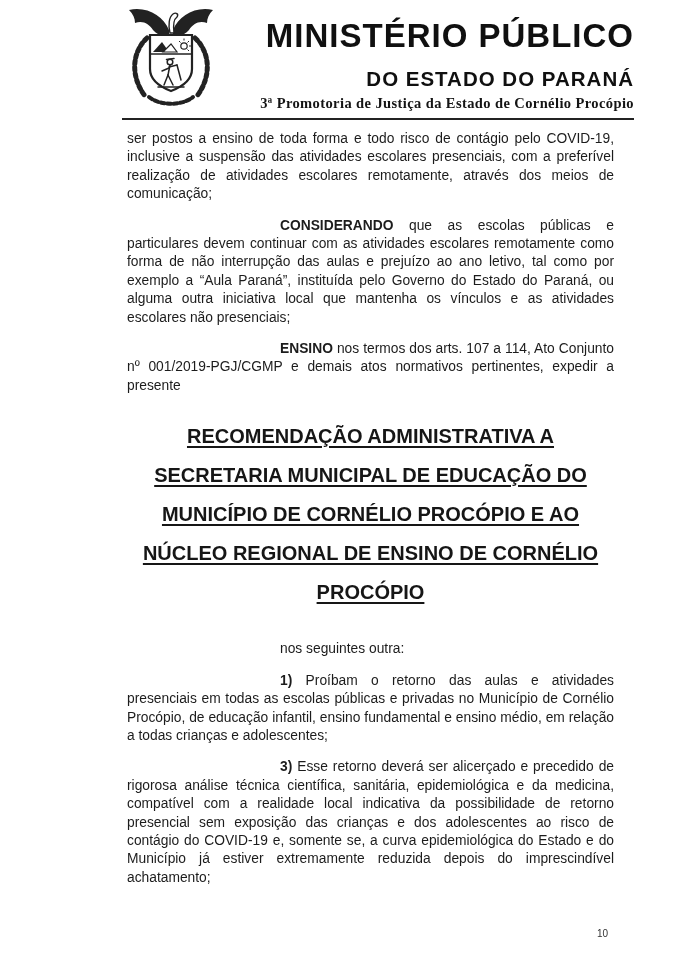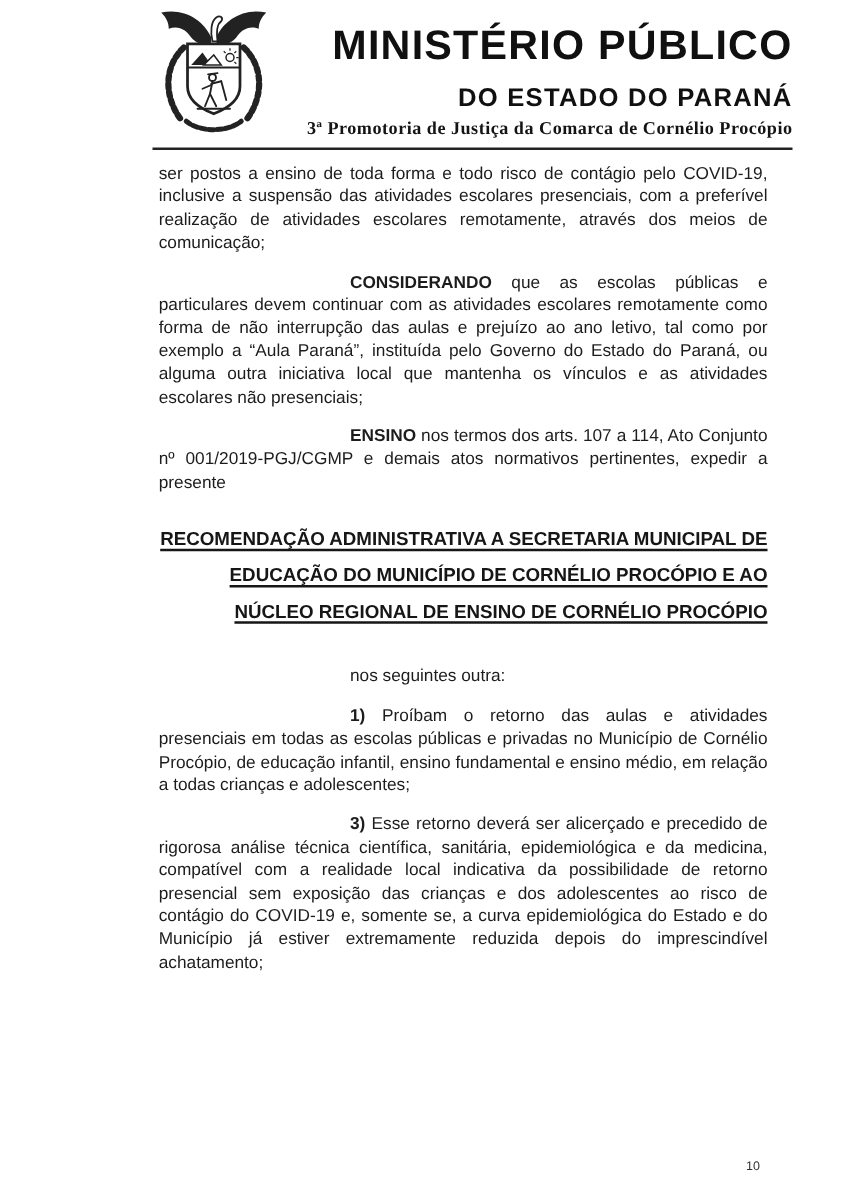--- a/index.html
+++ b/index.html
@@ -18,21 +18,21 @@
   .rule{position:absolute;top:118px;left:122px;right:44px;height:2px;background:#232323;}
   
   .doc-body{
     position:absolute;top:130px;left:127px;width:487px;
     font-size:13.8px;line-height:18.4px;text-align:justify;color:#1c1c1c;
   }
   .doc-body p{margin:0 0 13px 0;}
   .para.indent{text-indent:153px;}
   .lead{font-weight:bold;}
   .doc-title{
-    font-weight:bold;font-size:15px;line-height:29px;text-align:right;text-indent:0;
+    font-weight:bold;font-size:20px;line-height:39px;text-align:center;text-indent:0;
     text-decoration:underline;text-decoration-thickness:2px;text-underline-offset:3px;
     margin:22px 0 28px 0;color:#161616;
   }
   .page-number{position:absolute;top:928px;right:70px;font-size:10px;color:#333;}
 </style>
 </head>
 <body>
 
 <div class="page">
 
@@ -72,21 +72,21 @@
           <line x1="54" y1="61" x2="58" y2="76"></line>
           <line x1="45" y1="71" x2="41" y2="81"></line>
           <line x1="45" y1="71" x2="50" y2="81"></line>
           <line x1="35" y1="83" x2="61" y2="83"></line>
         </g>
       </svg>
     </div>
     <div class="head-text">
       <div class="org-name">MINISTÉRIO PÚBLICO</div>
       <div class="org-subtitle">DO ESTADO DO PARANÁ</div>
-      <div class="org-unit">3ª Promotoria de Justiça da Comarca de Cornélio Procópio</div>
+      <div class="org-unit">3ª Promotoria de Justiça da Estado de Cornélio Procópio</div>
     </div>
   </header>
 
   <div class="rule"></div>
 
   <main class="doc-body">
 
     <p class="para"><span>ser postos a ensino de toda forma e todo risco de contágio pelo COVID-19, inclusive a suspensão das atividades escolares presenciais, com a preferível realização de atividades escolares remotamente, através dos meios de comunicação;</span></p>
 
     <p class="para indent"><span class="lead">CONSIDERANDO</span><span> que as escolas públicas e particulares devem continuar com as atividades escolares remotamente como forma de não interrupção das aulas e prejuízo ao ano letivo, tal como por exemplo a “Aula Paraná”, instituída pelo Governo do Estado do Paraná, ou alguma outra iniciativa local que mantenha os vínculos e as atividades escolares não presenciais;</span></p>

